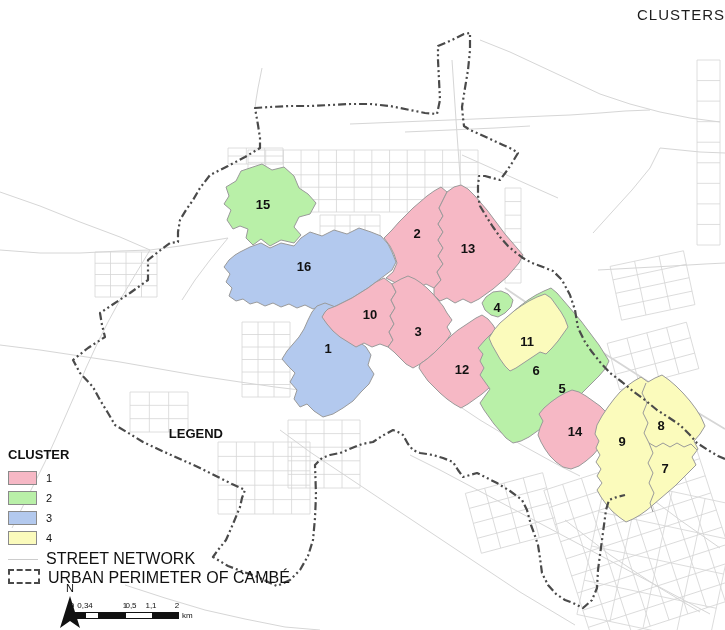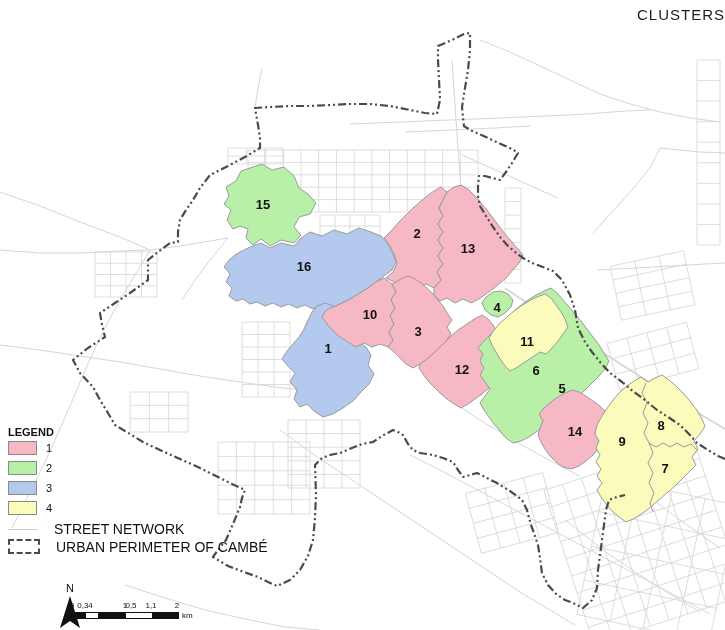--- a/index.html
+++ b/index.html
@@ -3,30 +3,30 @@
 <meta charset="utf-8">
 <style>
   html,body{margin:0;padding:0;background:#fff;}
   .stage{position:relative;width:725px;height:630px;background:#ffffff;overflow:hidden;
          font-family:"Liberation Sans", sans-serif;}
   .map-title{position:absolute;top:6px;left:0;right:0;text-align:right;
              font-size:15px;letter-spacing:1px;color:#1d1d1d;}
   svg.map{position:absolute;left:0;top:0;}
   
   .legend{position:absolute;left:8px;top:426px;width:215px;}
-  .legend-heading{font-size:11px;font-weight:bold;color:#111;}
+  .legend-heading{font-size:13px;font-weight:bold;color:#111;margin-bottom:6px;text-align:right;}
   .legend-subheading{font-size:13px;font-weight:bold;color:#111;margin:4px 0 6px 0;}
   .legend-item{display:flex;align-items:center;height:20px;}
   .legend-swatch{width:27px;height:12px;border:1px solid #8a8a8a;flex:0 0 auto;}
   .legend-item-label{font-size:11px;color:#111;margin-left:9px;}
   .legend-line-row{display:flex;align-items:center;height:16px;margin-top:3px;}
   .legend-line{width:30px;height:0;border-top:1px solid #cccccc;flex:0 0 auto;}
   .legend-dash-row{display:flex;align-items:flex-start;height:18px;margin-top:2px;}
   .legend-dash-box{width:28px;height:11px;border:2px dashed #4a4a4a;flex:0 0 auto;background:#fff;}
-  .legend-line-label{font-size:14px;color:#111;margin-left:16px;white-space:nowrap;}
+  .legend-line-label{font-size:16px;color:#111;margin-left:8px;white-space:nowrap;}
   
   .scalebar{position:absolute;left:66px;top:601px;width:140px;height:24px;}
   .scalebar-labels{position:absolute;left:0;top:0;height:9px;width:120px;}
   .scalebar-labels span{position:absolute;top:0;transform:translateX(-50%);
                         font-size:8px;color:#111;white-space:nowrap;}
   .scalebar-bar{position:absolute;left:6px;top:11px;width:105px;height:5px;
                 border:1px solid #111;display:flex;}
   .scalebar-bar div{height:100%;}
   .scalebar-unit{position:absolute;left:116px;top:10px;font-size:8px;color:#111;}
 </style>
@@ -288,20 +288,21 @@
       <text x="622" y="446" text-anchor="middle" font-size="13" font-weight="bold" fill="#111111" font-family="&quot;Liberation Sans&quot;, sans-serif">9</text>
       <text x="661" y="430" text-anchor="middle" font-size="13" font-weight="bold" fill="#111111" font-family="&quot;Liberation Sans&quot;, sans-serif">8</text>
       <text x="665" y="473" text-anchor="middle" font-size="13" font-weight="bold" fill="#111111" font-family="&quot;Liberation Sans&quot;, sans-serif">7</text>
       <polyline points="725,459 718,456 708,450 697,443 690,435 680,425 668,417 657,410 645,400 634,392 622,382 610,373 600,362 592,352 585,342 578,328 575,310 570,295 562,280 553,271 543,267 532,263 523,258 515,252 508,246 500,237 493,227 486,216 480,206 478,196 478,186 479,176 485,176 492,178 500,180 506,172 512,163 518,153 512,149 503,145 490,139 477,133 470,130 464,126 463,118 462,107 465,88 468,70 470,50 470,33 464,34 452,40 438,46 438,60 439,80 440,100 437,114 425,113 410,110 390,106 370,104 350,104 330,105 310,106 290,106 270,107 255,108 258,125 260,138 260,148 245,157 228,166 210,175 200,188 193,200 186,210 180,220 178,232 178,242 170,243 158,252 148,260 148,270 148,280 130,293 112,305 100,313 102,325 105,337 88,348 73,360 80,373 93,387 100,400 108,413 115,425 130,434 143,442 160,450 180,459 200,468 218,477 232,484 245,490 242,498 240,507 233,524 226,540 218,550 213,557 228,566 244,572 258,577 268,582 277,586 290,580 300,570 308,556 313,540 315,518 316,495 315,465 322,458 330,455 340,453 352,448 362,444 373,442 382,436 393,430 398,432 403,435 408,444 413,450 420,453 427,454 433,455 443,458 453,462 458,470 463,477 470,475 477,473 487,478 497,483 510,491 522,500 527,510 531,525 535,536 538,545 540,558 542,573 548,585 556,594 565,600 573,603 583,608 592,600 597,588 598,570 600,555 602,540 604,525 606,510 609,500 617,497 625,495" fill="none" stroke="#4a4a4a" stroke-width="2.2" stroke-dasharray="8 3 2 3 2 3" stroke-linejoin="round"></polyline>
       <polygon points="70,596 60,628 70,621 80,628" fill="#111"></polygon>
       <text x="70" y="592" text-anchor="middle" font-size="11" fill="#111" font-family="&quot;Liberation Sans&quot;, sans-serif">N</text>
     </svg>
 
   <div class="legend">
     <div class="legend-heading">LEGEND</div>
+    <div class="legend-subheading">CLUSTER</div>
     <div id="legend-items">
         <div class="legend-item">
           <span class="legend-swatch" style="background: rgb(246, 184, 197);"></span>
           <span class="legend-item-label">1</span>
         </div>
         <div class="legend-item">
           <span class="legend-swatch" style="background: rgb(185, 240, 168);"></span>
           <span class="legend-item-label">2</span>
         </div>
         <div class="legend-item">

